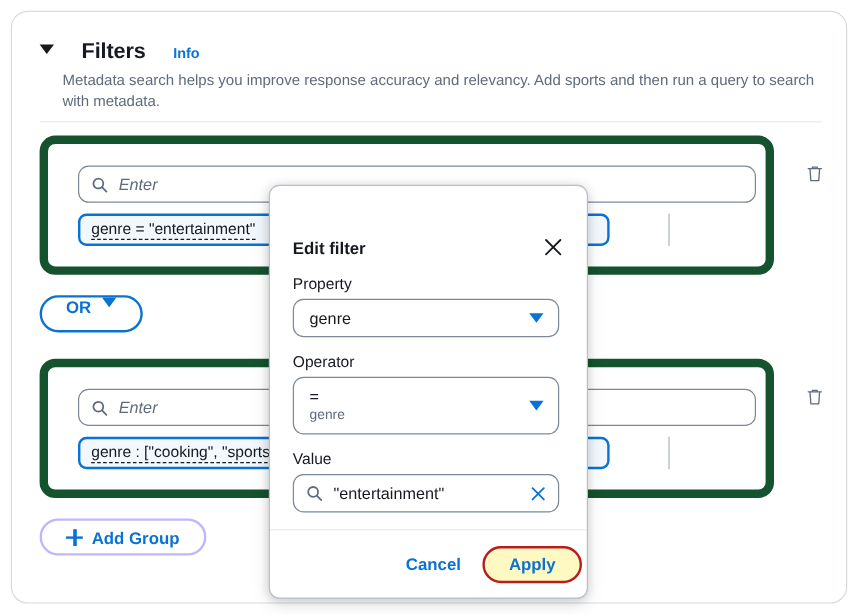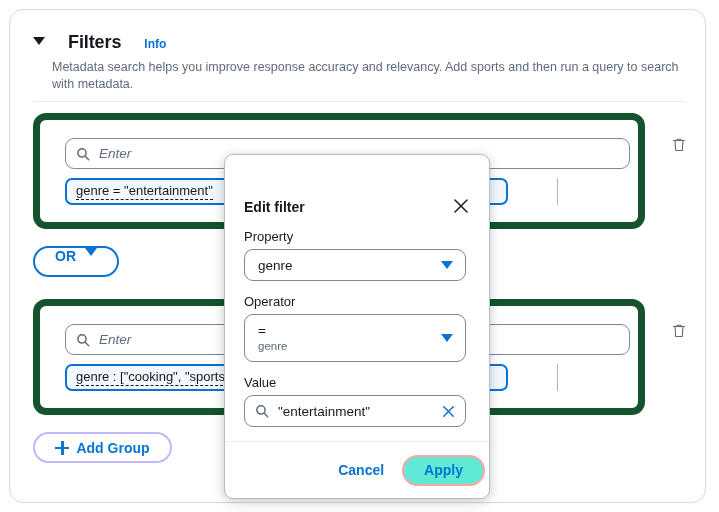--- a/index.html
+++ b/index.html
@@ -312,22 +312,22 @@
     background: none;
     border: none;
     cursor: pointer;
     padding: 6px 4px;
     font-family: "Liberation Sans", sans-serif;
   }
   .btn-apply {
     font-size: 14px;
     font-weight: bold;
     color: #0972d3;
-    background: #5eead4;
-    border: 2px solid #fca5a5;
+    background: #fef9c3;
+    border: 2px solid #b91c1c;
     border-radius: 16px;
     height: 31px;
     padding: 0 20px;
     cursor: pointer;
     font-family: "Liberation Sans", sans-serif;
   }
 </style>
 </head>
 <body>
 

